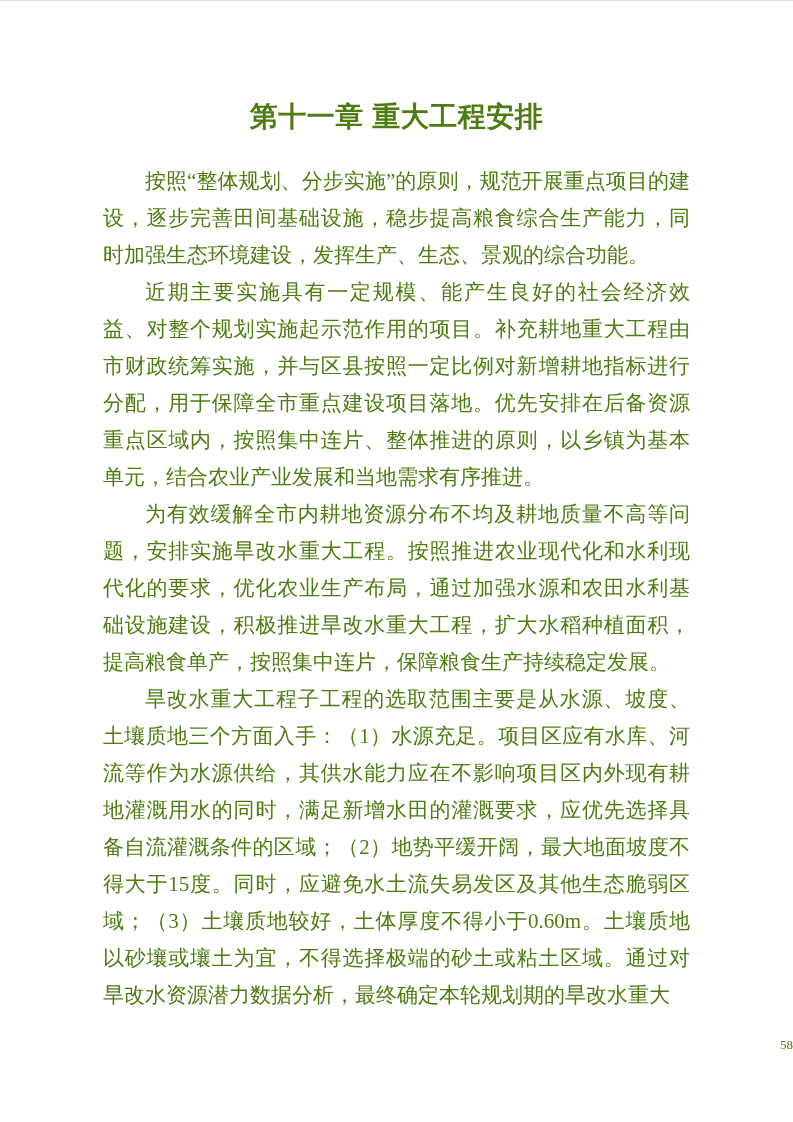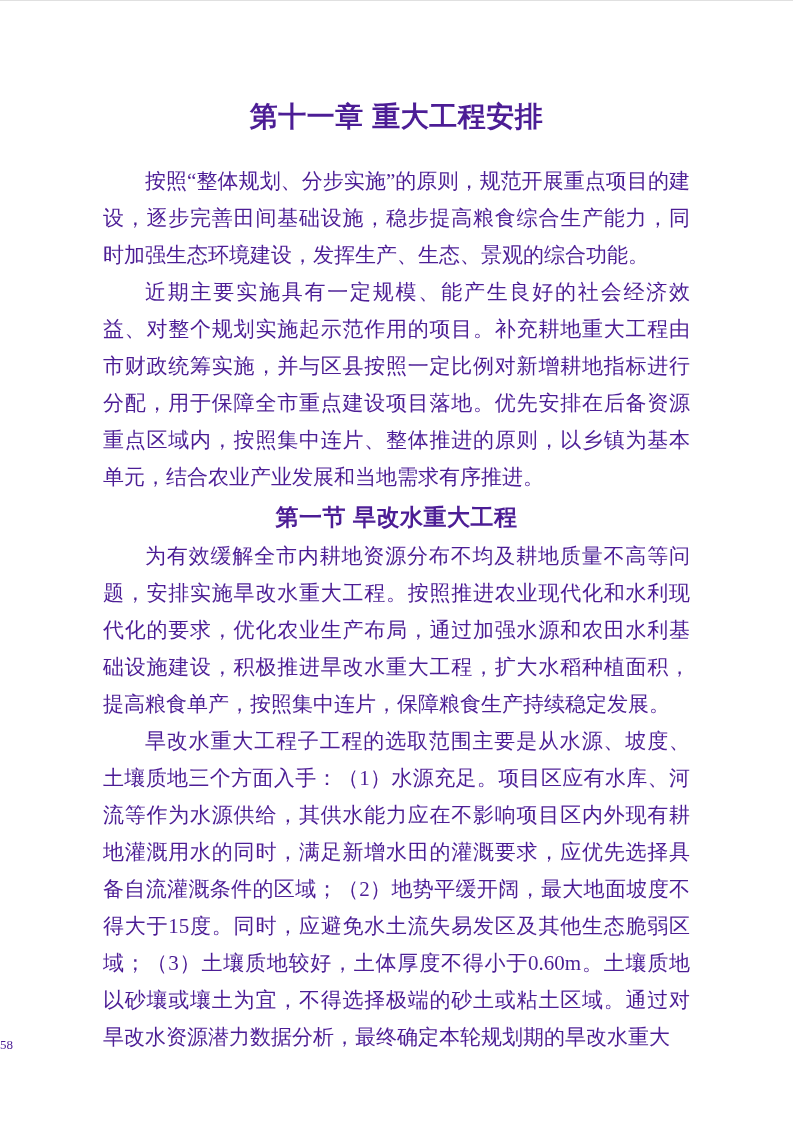--- a/index.html
+++ b/index.html
@@ -5,21 +5,21 @@
   html, body {
     margin: 0;
     padding: 0;
     background: #ffffff;
   }
   .page {
     position: relative;
     width: 793px;
     height: 1122px;
     background: #ffffff;
-    color: #4c1d95;
+    color: #4d7c0f;
     overflow: hidden;
     border-top: 1px solid #e0e0e0;
     box-sizing: border-box;
     font-family: "Liberation Serif", "DejaVu Serif", serif;
   }
   .content {
     position: absolute;
     left: 103px;
     top: 0;
     width: 587px;
@@ -50,39 +50,38 @@
     text-justify: inter-ideograph;
     text-indent: 2em;
     word-break: break-all;
     font-family: Liberation Serif, serif;
   }
   .page-number {
     position: absolute;
     left: 0;
     right: 0;
     top: 1034px;
-    text-align: left;
+    text-align: right;
     font-size: 13px;
     line-height: 20px;
     font-family: "Liberation Serif", "DejaVu Serif", serif;
   }
 </style>
 </head>
 <body>
 
 <div class="page">
   <div class="content">
 
     <h1 class="chapter-title">第十一章 重大工程安排</h1>
 
     <p class="body-paragraph">按照“整体规划、分步实施”的原则，规范开展重点项目的建设，逐步完善田间基础设施，稳步提高粮食综合生产能力，同时加强生态环境建设，发挥生产、生态、景观的综合功能。</p>
 
     <p class="body-paragraph">近期主要实施具有一定规模、能产生良好的社会经济效益、对整个规划实施起示范作用的项目。补充耕地重大工程由市财政统筹实施，并与区县按照一定比例对新增耕地指标进行分配，用于保障全市重点建设项目落地。优先安排在后备资源重点区域内，按照集中连片、整体推进的原则，以乡镇为基本单元，结合农业产业发展和当地需求有序推进。</p>
 
-    <h2 class="section-title">第一节 旱改水重大工程</h2>
 
     <p class="body-paragraph">为有效缓解全市内耕地资源分布不均及耕地质量不高等问题，安排实施旱改水重大工程。按照推进农业现代化和水利现代化的要求，优化农业生产布局，通过加强水源和农田水利基础设施建设，积极推进旱改水重大工程，扩大水稻种植面积，提高粮食单产，按照集中连片，保障粮食生产持续稳定发展。</p>
 
     <p class="body-paragraph">旱改水重大工程子工程的选取范围主要是从水源、坡度、土壤质地三个方面入手：（1）水源充足。项目区应有水库、河流等作为水源供给，其供水能力应在不影响项目区内外现有耕地灌溉用水的同时，满足新增水田的灌溉要求，应优先选择具备自流灌溉条件的区域；（2）地势平缓开阔，最大地面坡度不得大于15度。同时，应避免水土流失易发区及其他生态脆弱区域；（3）土壤质地较好，土体厚度不得小于0.60m。土壤质地以砂壤或壤土为宜，不得选择极端的砂土或粘土区域。通过对旱改水资源潜力数据分析，最终确定本轮规划期的旱改水重大</p>
 
   </div>
 
   <div class="page-number">58</div>
 </div>
 

